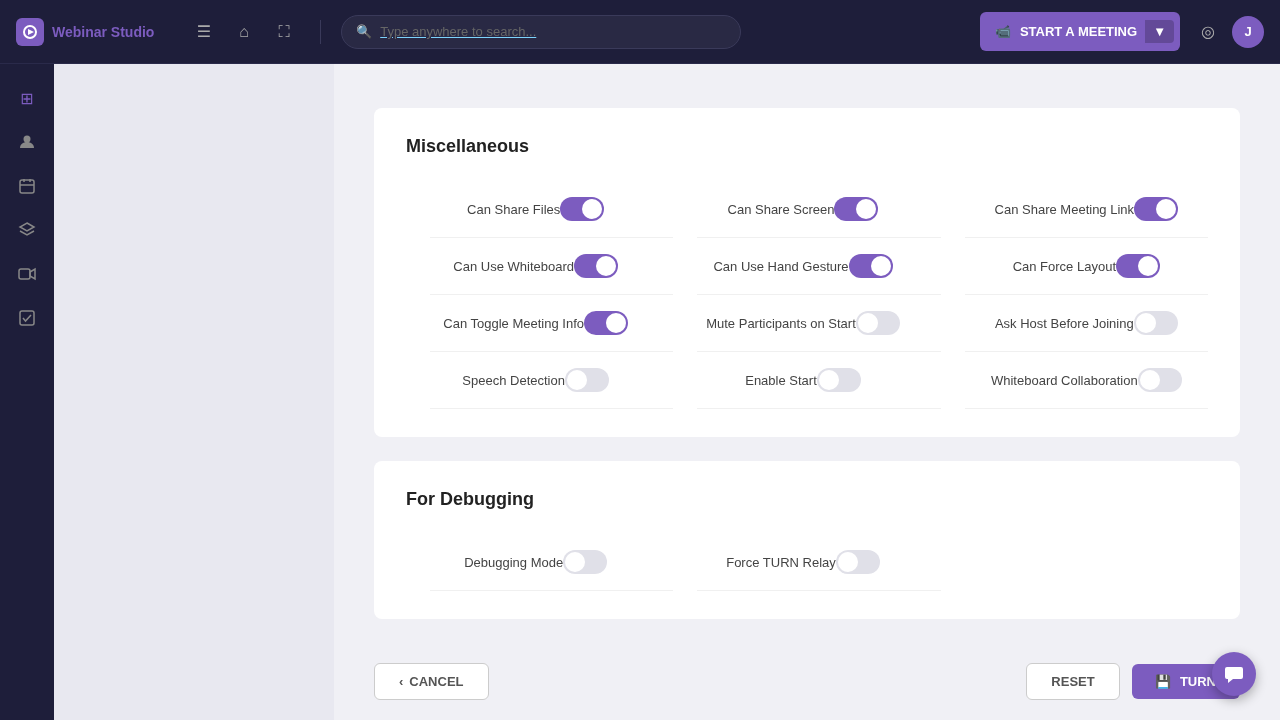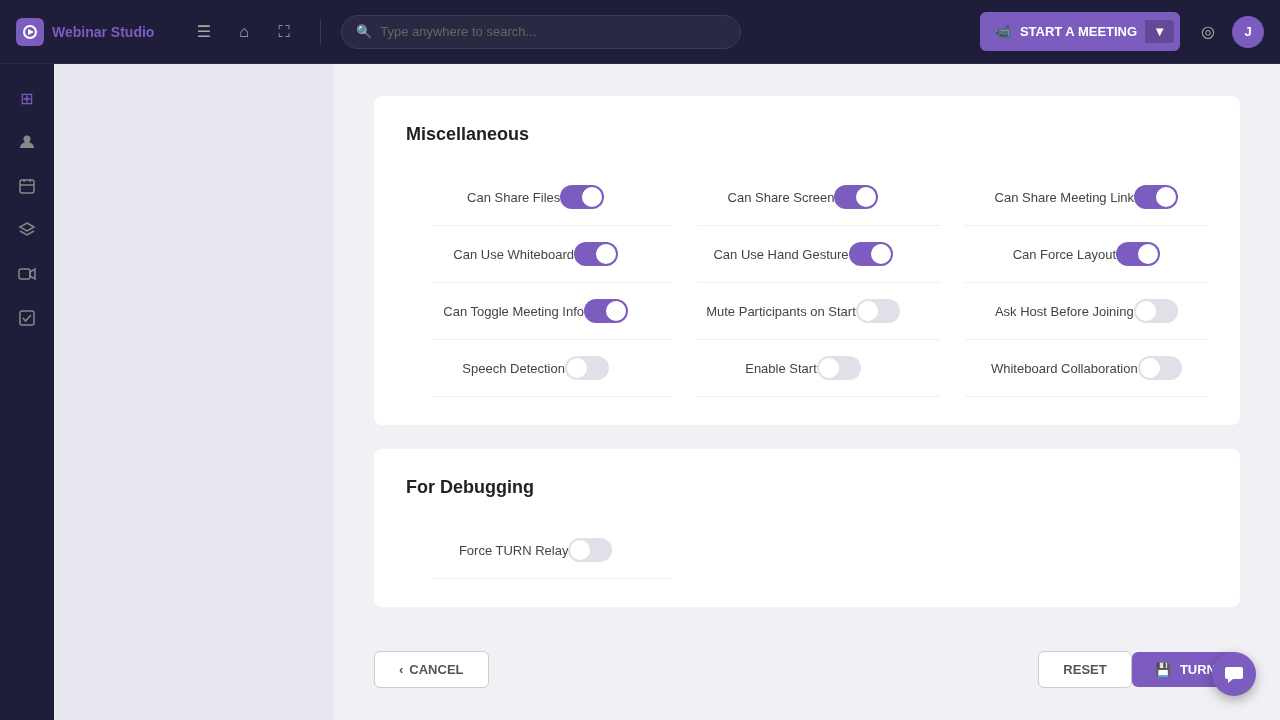--- a/index.html
+++ b/index.html
@@ -57,23 +57,24 @@
       padding: 0 14px;
       gap: 8px;
       color: #888;
       font-size: 13px;
       height: 34px;
     }
     .search-bar input {
       background: transparent;
       border: none;
       outline: none;
-      color: #8b5cf6;
+      color: #7dd3fc;
       font-size: 13px;
       width: 100%;
+      text-decoration: underline;
     }
     .search-bar input::placeholder { color: #666; }
     .topbar-right {
       margin-left: auto;
       display: flex;
       align-items: center;
       gap: 12px;
     }
     .start-meeting-btn {
       background: #7c5cbf;
@@ -144,21 +145,21 @@
       width: 280px;
       background: #e8e8f0;
       flex-shrink: 0;
     }
 
     
     .content-area {
       flex: 1;
       background: #f0f0f5;
       overflow-y: auto;
-      padding: 32px 40px;
+      padding: 44px 40px;
     }
 
     
     .section {
       background: white;
       border-radius: 8px;
       padding: 28px 32px;
       margin-bottom: 24px;
     }
     .section-title {
@@ -232,20 +233,21 @@
       font-size: 13px;
       font-weight: 600;
       color: #555;
       cursor: pointer;
       display: flex;
       align-items: center;
       gap: 6px;
     }
     .footer-right {
       display: flex;
+      gap: 12px;
       align-items: center;
     }
     .btn-reset {
       border: 1px solid #ccc;
       background: white;
       border-radius: 6px;
       padding: 10px 24px;
       font-size: 13px;
       font-weight: 600;
       color: #555;
@@ -440,20 +442,26 @@
             <div class="toggle-knob"></div>
           </div>
         </div>
       </div>
     </div>
 
     <div class="section">
       <div class="section-title">For Debugging</div>
 
       <div class="settings-grid">
+        <div class="setting-item">
+          <span class="setting-label">Debugging Mode</span>
+          <div class="toggle disabled">
+            <div class="toggle-knob"></div>
+          </div>
+        </div>
         <div class="setting-item">
           <span class="setting-label">Force TURN Relay</span>
           <div class="toggle disabled">
             <div class="toggle-knob"></div>
           </div>
         </div>
         <div class="setting-item" style="border-bottom: none;"></div>
       </div>
     </div>
 

